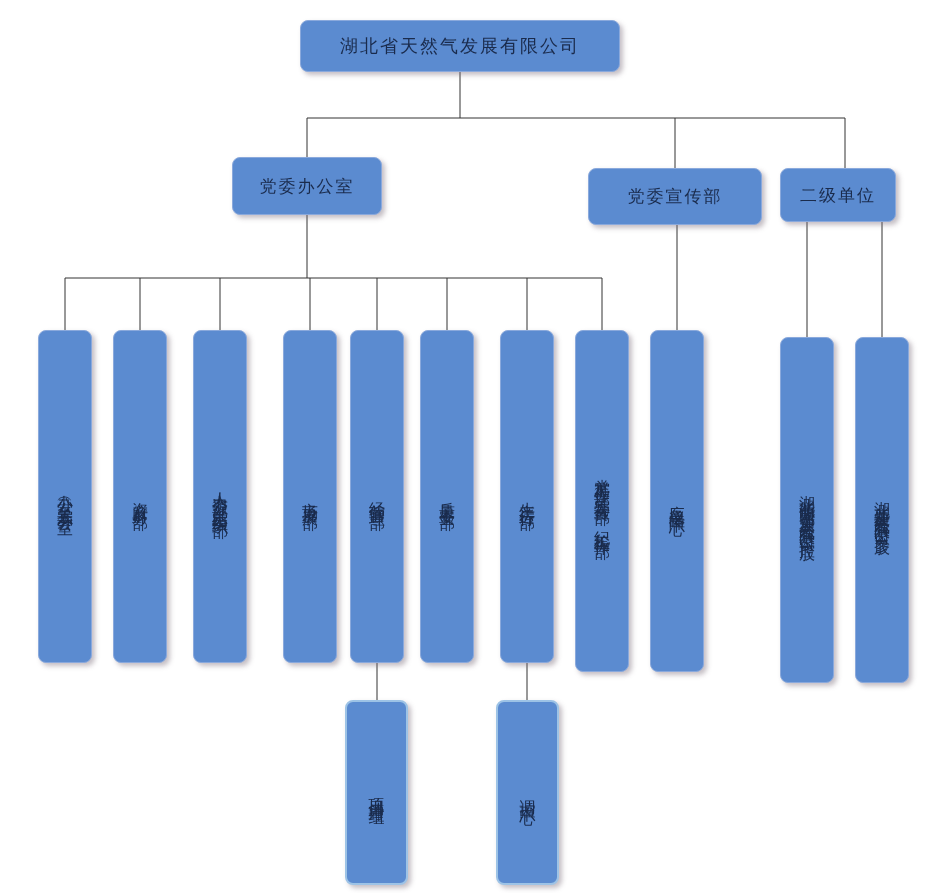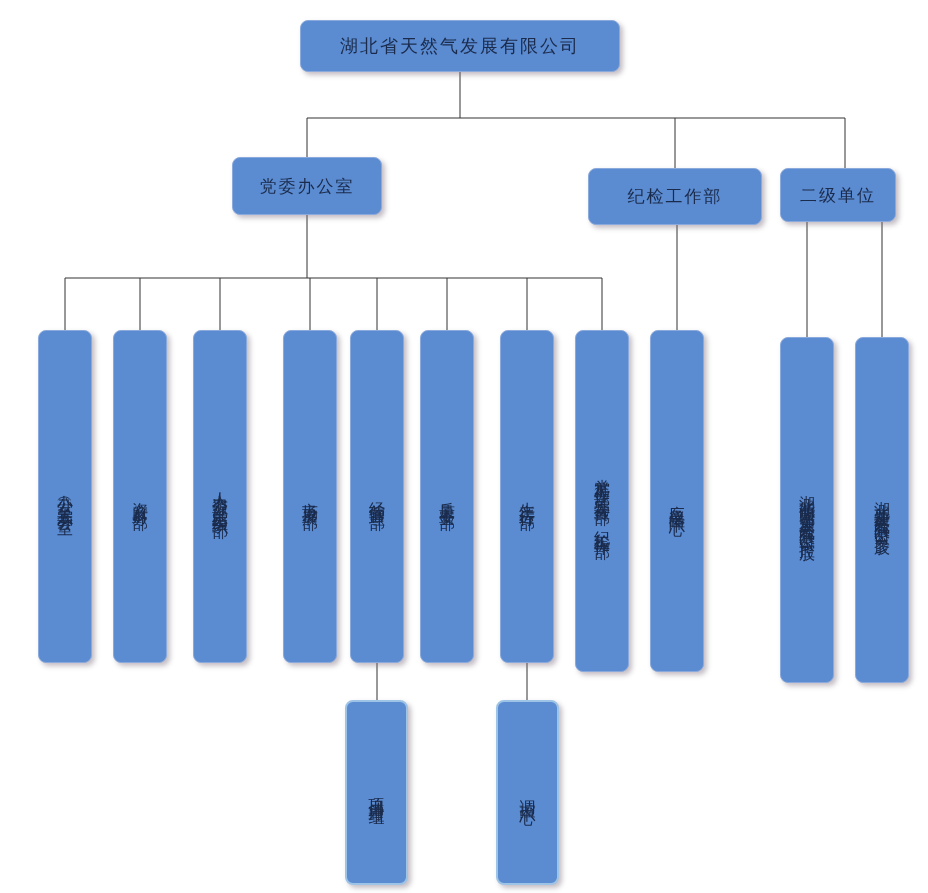--- a/index.html
+++ b/index.html
@@ -73,21 +73,21 @@
 
   <div class="box" style="left:300px; top:20px; width:320px; height:52px;">
     <span class="root-label">湖北省天然气发展有限公司</span>
   </div>
 
   <div class="box" style="left:232px; top:157px; width:150px; height:58px;">
     <span class="h-label">党委办公室</span>
   </div>
 
   <div class="box" style="left:588px; top:168px; width:174px; height:57px;">
-    <span class="h-label">纪检工作部</span>
+    <span class="h-label">党委宣传部</span>
   </div>
 
   <div class="box" style="left:780px; top:168px; width:116px; height:54px;">
     <span class="h-label">二级单位</span>
   </div>
 
   <div class="box" style="left:38px; top:330px; width:54px; height:333px;">
     <span class="v-label">办公室（党委办公室）</span>
   </div>
 

